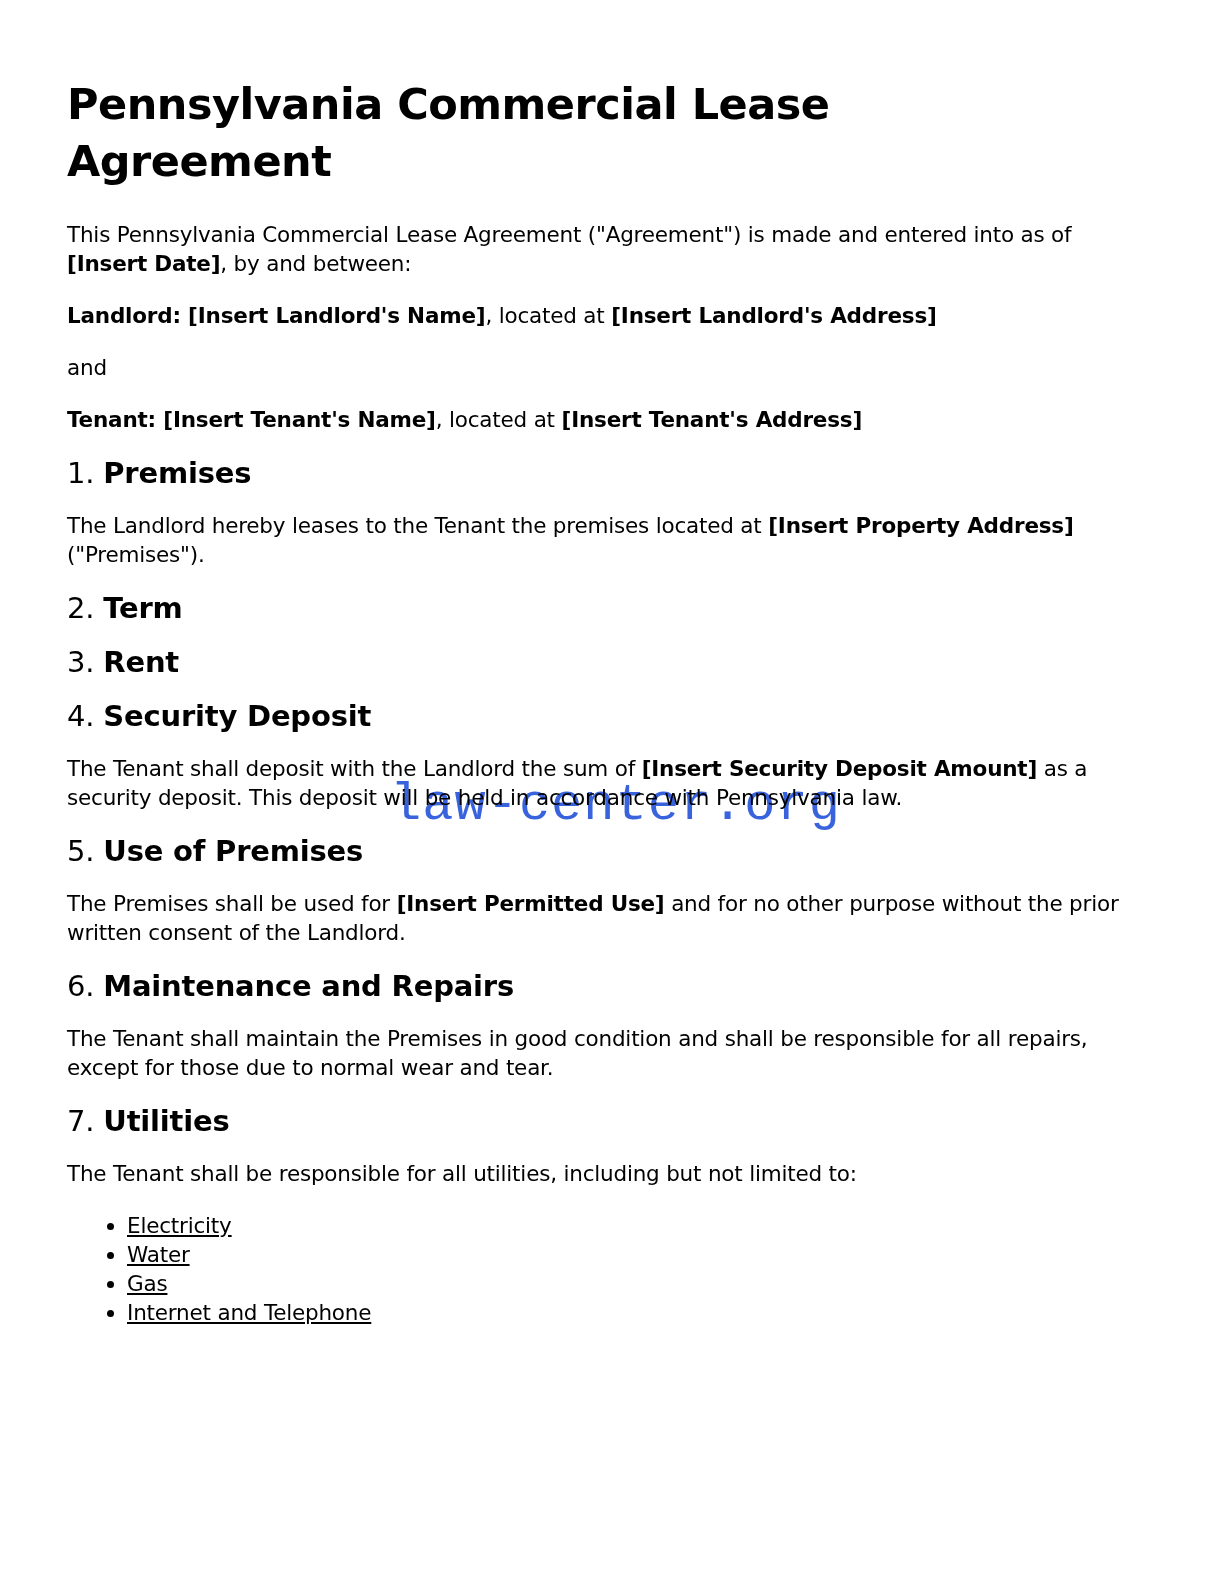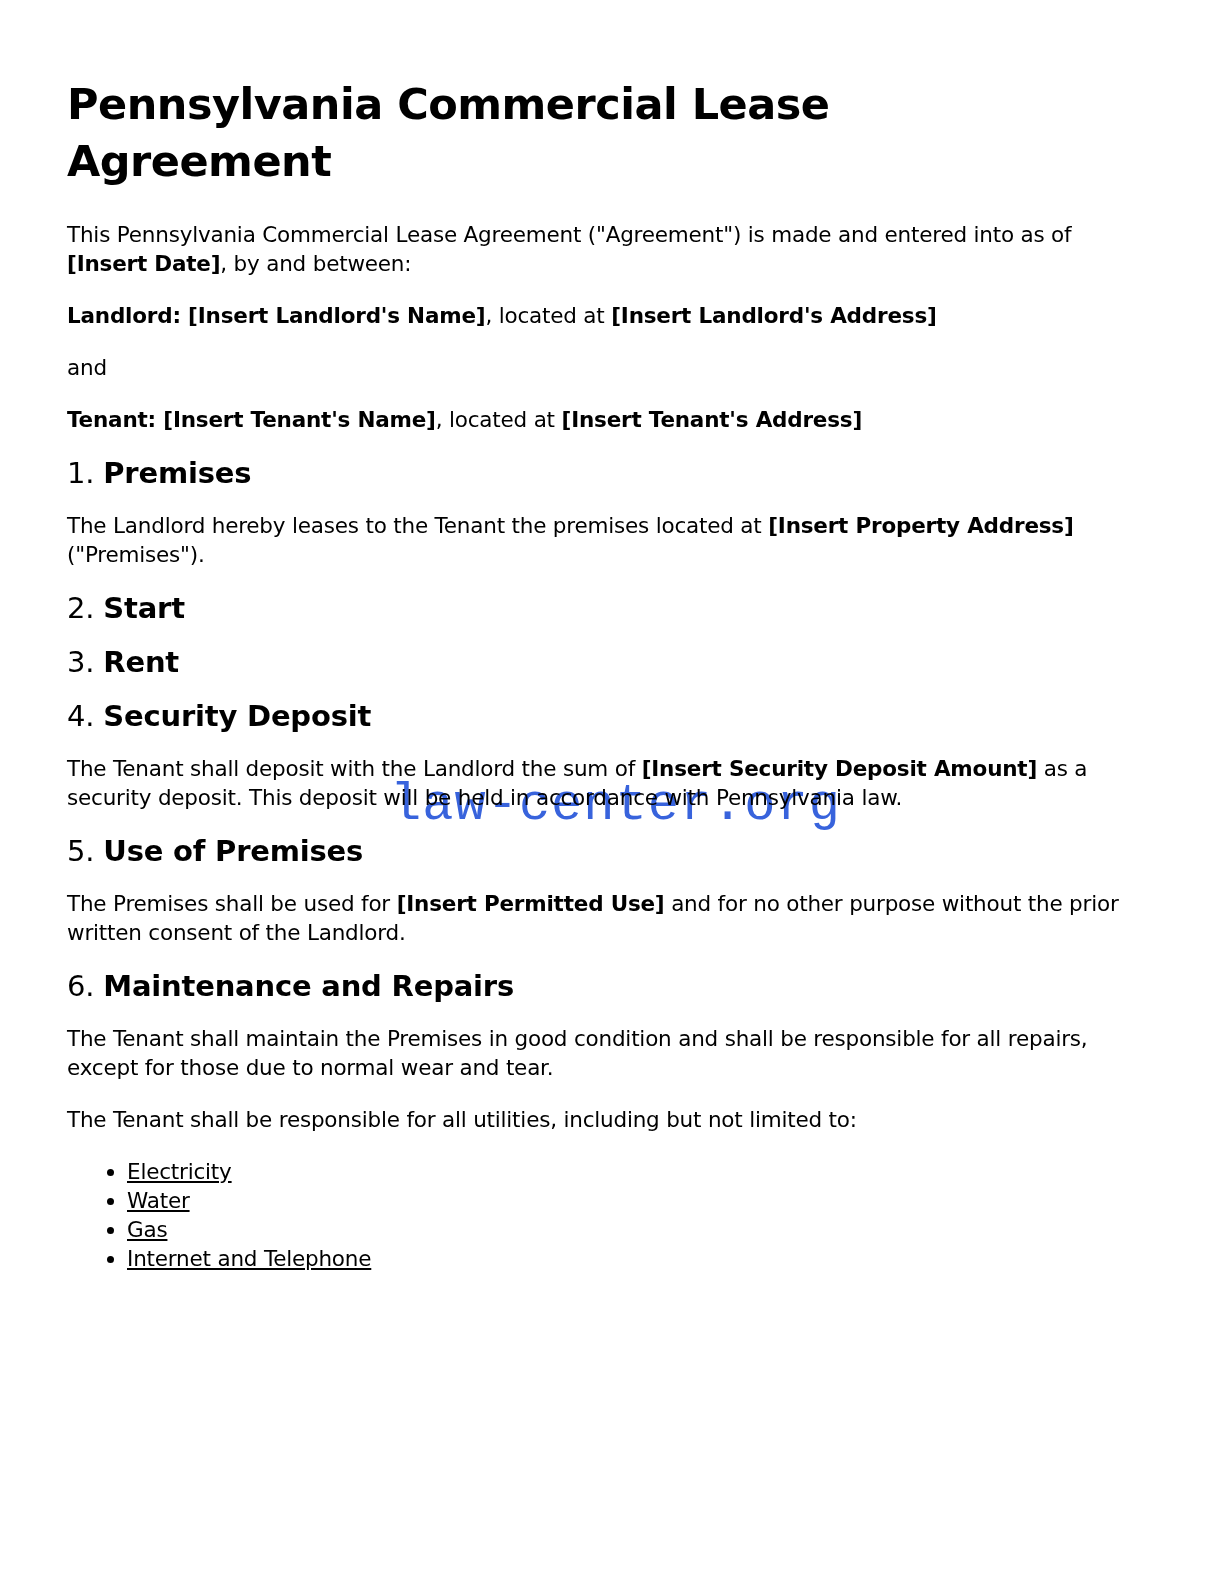--- a/index.html
+++ b/index.html
@@ -76,21 +76,21 @@
   <p class="para">and</p>
 
   <p class="para"><strong>Tenant: [Insert Tenant's Name]</strong><span>, located at </span><strong>[Insert Tenant's Address]</strong></p>
 
   <div>
     <h3 class="sec-heading"><span>1.</span> <strong>Premises</strong></h3>
     <p class="para"><span>The Landlord hereby leases to the Tenant the premises located at </span><strong>[Insert Property Address]</strong><span> ("Premises").</span></p>
   </div>
 
   <div>
-    <h3 class="sec-heading"><span>2.</span> <strong>Start</strong></h3>
+    <h3 class="sec-heading"><span>2.</span> <strong>Term</strong></h3>
   </div>
 
   <div>
     <h3 class="sec-heading"><span>3.</span> <strong>Rent</strong></h3>
   </div>
 
   <div>
     <h3 class="sec-heading"><span>4.</span> <strong>Security Deposit</strong></h3>
     <p class="para"><span>The Tenant shall deposit with the Landlord the sum of </span><strong>[Insert Security Deposit Amount]</strong><span> as a security deposit. This deposit will be held in accordance with Pennsylvania law.</span></p>
   </div>
@@ -99,20 +99,21 @@
     <h3 class="sec-heading"><span>5.</span> <strong>Use of Premises</strong></h3>
     <p class="para"><span>The Premises shall be used for </span><strong>[Insert Permitted Use]</strong><span> and for no other purpose without the prior written consent of the Landlord.</span></p>
   </div>
 
   <div>
     <h3 class="sec-heading"><span>6.</span> <strong>Maintenance and Repairs</strong></h3>
     <p class="para"><span>The Tenant shall maintain the Premises in good condition and shall be responsible for all repairs, except for those due to normal wear and tear.</span></p>
   </div>
 
   <div>
+    <h3 class="sec-heading"><span>7.</span> <strong>Utilities</strong></h3>
     <p class="para"><span>The Tenant shall be responsible for all utilities, including but not limited to:</span></p>
     <ul class="bullets">
       <li>Electricity</li>
       <li>Water</li>
       <li>Gas</li>
       <li>Internet and Telephone</li>
     </ul>
   </div>
 
 </div>

